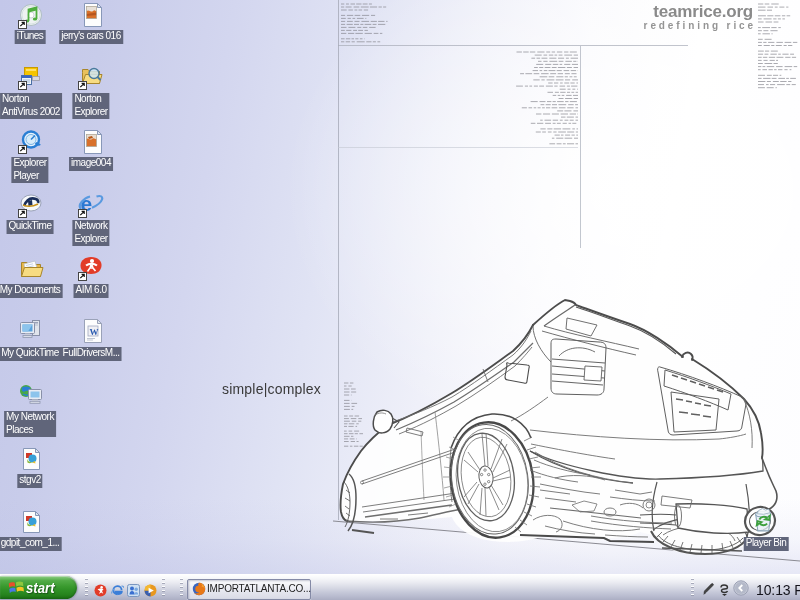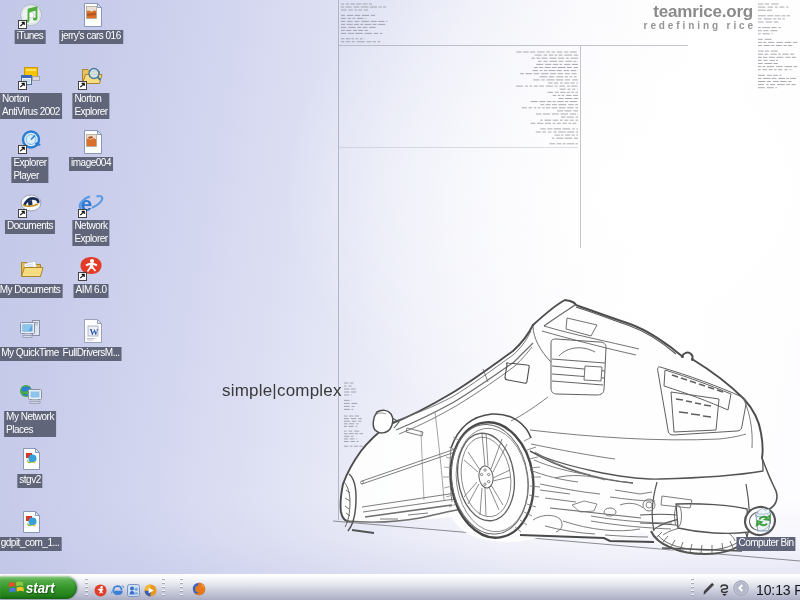--- a/index.html
+++ b/index.html
@@ -9,21 +9,21 @@
       linear-gradient(to top, rgba(186,190,228,0.50) 0%, rgba(186,190,228,0.12) 10%, rgba(186,190,228,0) 17%),
       radial-gradient(ellipse 460px 360px at 630px 190px, rgba(255,255,255,0.95), rgba(255,255,255,0) 75%),
       linear-gradient(100deg, #c3c7e9 0%, #c8ccea 12%, #d3d6ef 26%, #e0e3f4 40%, #eff0f9 54%, #fafafd 66%, #ffffff 78%, #fdfdff 100%);
   }
   #wall{position:absolute;left:0;top:0;}
   .lbl{position:absolute;color:#fff;font-size:10px;letter-spacing:-0.5px;line-height:12.5px;text-align:left;
        background:#60657a;padding:0 2px 1px 2px;white-space:pre-line;transform:translateX(-50%);width:max-content;}
   .ticon{position:absolute;}
   #teamrice{position:absolute;right:47px;top:2px;color:#8a8a8a;font-size:17px;letter-spacing:-0.2px;font-weight:bold;}
   #redef{position:absolute;right:44px;top:20px;color:#949494;font-size:10px;font-weight:bold;letter-spacing:2.9px;}
-  #simplecomplex{position:absolute;left:222px;top:381px;color:#3a3a3a;font-size:17px;letter-spacing:0.2px;}
+  #simplecomplex{position:absolute;left:222px;top:381px;color:#3a3a3a;font-size:14px;letter-spacing:0.2px;}
   
   #taskbar{position:absolute;left:0;top:574px;width:800px;height:26px;
     background:linear-gradient(#fefefe 0%,#f7f8fa 12%,#e9eaf1 30%,#d8dae5 48%,#c6c9d9 66%,#b8bbcf 82%,#adb0c5 94%,#a6a9be 100%);
     border-top:1px solid #fff;}
   #startbtn{position:absolute;left:0;top:576px;width:77px;height:23px;border-radius:0 11.5px 11.5px 0;
     background:linear-gradient(#8ed284 0%,#52ab47 20%,#3a9a2f 45%,#2e8f25 62%,#26831d 82%,#1d7315 94%,#166a0f 100%);
     box-shadow:inset 0 1px 1px rgba(255,255,255,0.5), inset -1px 0 2px rgba(20,70,20,0.5), 1px 0 2px rgba(60,70,100,0.4);}
   #starttext{position:absolute;left:26px;top:579px;color:#fff;font-size:15px;font-weight:bold;font-style:italic;
     transform:scaleX(0.88);transform-origin:0 0;text-shadow:1px 1px 1px rgba(20,60,20,0.7);}
   .qlsep{position:absolute;top:578px;width:3px;height:19px;
@@ -376,21 +376,21 @@
   <div class="lbl" style="left:91px;top:157px">image004</div>
 
   <div class="ticon" style="left:18px;top:192px"><svg width="26" height="26" viewBox="0 0 26 26">
     <ellipse cx="13" cy="11" rx="10" ry="8" fill="#f6f8fb" stroke="#9aa2b8" stroke-width="1"></ellipse>
     <path d="M6 14 Q10 4 18 7 Q21 8.5 20 11" fill="none" stroke="#1a2e5a" stroke-width="2.6"></path>
     <path d="M10 9 L14 8 L14.5 13 L10.5 14 Z" fill="#1a2e5a"></path>
     <path d="M5 13 Q12 16 20 12" fill="none" stroke="#c89018" stroke-width="1.6"></path>
     <rect x="0.5" y="17.5" width="8" height="8" fill="#fff" stroke="#444" stroke-width="1"></rect>
     <path d="M2.3 23.2 L6.2 19.3 M3.6 19.3 L6.2 19.3 L6.2 21.9" stroke="#111" stroke-width="1.2" fill="none"></path>
   </svg></div>
-  <div class="lbl" style="left:30px;top:220px">Documents</div>
+  <div class="lbl" style="left:30px;top:220px">QuickTime</div>
 
   <div class="ticon" style="left:78px;top:192px"><svg width="26" height="26" viewBox="0 0 26 26">
     <text x="2.5" y="19" font-size="21" font-weight="bold" fill="#2a78d2" font-family="Liberation Sans">e</text>
     <path d="M3 17 C-1 13 6 6 12 4.5 M18.5 4.5 C22.5 3.2 25 4.5 24 7.5 C23.2 9.8 19 13.5 14 15.8" fill="none" stroke="#5a9ae0" stroke-width="2.2"></path>
     <rect x="0.5" y="17.5" width="8" height="8" fill="#fff" stroke="#444" stroke-width="1"></rect>
     <path d="M2.3 23.2 L6.2 19.3 M3.6 19.3 L6.2 19.3 L6.2 21.9" stroke="#111" stroke-width="1.2" fill="none"></path>
   </svg></div>
   <div class="lbl" style="left:91px;top:220px">Network
 Explorer</div>
 
@@ -465,21 +465,21 @@
   </svg></div>
   <div class="lbl" style="left:30px;top:537px">gdpit_com_1...</div>
 
   <div class="ticon" style="left:749px;top:506px"><svg width="28" height="28" viewBox="0 0 27 27">
     <path d="M6.5 8 L8.5 24 L19 24 L21 8" fill="#e4eef6" fill-opacity="0.75" stroke="#8aa4b8" stroke-width="1"></path>
     <ellipse cx="13.7" cy="8" rx="7.3" ry="2.6" fill="#eef4fa" fill-opacity="0.8" stroke="#8aa4b8" stroke-width="1"></ellipse>
     <path d="M9 4.5 L13 2.5 L16 4 L19 3 L20.5 6.5 L14 8 L8 7.5 Z" fill="#f4f8fc" fill-opacity="0.9" stroke="#9ab0c0" stroke-width="0.8"></path>
     <path d="M10 13 A5 5 0 0 1 17.5 11.5 L15.5 13 L19.5 13.5 L20 9.5 L18.5 10.6" fill="none" stroke="#3da03d" stroke-width="1.8"></path>
     <path d="M17.5 17 A5 5 0 0 1 10 16.8 L12 15.5 L8.3 14.5 L7.5 18.5 L9.3 17.5" fill="none" stroke="#3da03d" stroke-width="1.8"></path>
   </svg></div>
-  <div class="lbl" style="left:766px;top:537px">Computer Bin</div>
+  <div class="lbl" style="left:766px;top:537px">Player Bin</div>
   </div>
 
   <div id="taskbar"></div>
   <div id="startbtn"></div>
   <svg style="position:absolute;left:8px;top:579px" width="17" height="17" viewBox="0 0 17 17">
     <g transform="rotate(-6 8 8)">
     <path d="M1.2 3.8 C3 2.6 5 2.6 7.2 3.6 L7.2 7.6 C5 6.6 3 6.6 1.2 7.8 Z" fill="#e8502c"></path>
     <path d="M8.4 3.5 C10.6 2.4 13 2.5 15.4 3.9 L15.4 7.9 C13 6.5 10.6 6.5 8.4 7.5 Z" fill="#8ec73e"></path>
     <path d="M1.2 9.2 C3 8 5 8 7.2 9 L7.2 13 C5 12 3 12 1.2 13.2 Z" fill="#4a78e8"></path>
     <path d="M8.4 8.9 C10.6 7.8 13 7.9 15.4 9.3 L15.4 13.3 C13 11.9 10.6 11.9 8.4 12.9 Z" fill="#f4c326"></path>
@@ -506,20 +506,23 @@
     <path d="M2.5 10.5 Q2.5 7 5 7 Q7.5 7 7.5 10.5 Z" fill="#3a6fd0"></path>
     <circle cx="9.2" cy="5.2" r="1.7" fill="#7aa8e0"></circle>
     <path d="M7 10.5 Q7.2 8 9.2 8 Q11.2 8 11.3 10.5 Z" fill="#7aa8e0"></path>
   </svg>
   <svg style="position:absolute;left:144px;top:584px" width="13" height="13" viewBox="0 0 13 13">
     <circle cx="6.5" cy="6.5" r="6" fill="#e89820"></circle>
     <path d="M0.5 6.5 A6 6 0 0 0 6.5 12.5 L6.5 6.5 Z" fill="#3a5fb0"></path>
     <path d="M6.5 0.5 A6 6 0 0 0 0.5 6.5 L6.5 6.5 Z" fill="#f4b830"></path>
     <path d="M4.6 3.8 L9.8 6.5 L4.6 9.2 Z" fill="#fff"></path>
   </svg>
+  <div id="taskbtn">
+      <span>IMPORTATLANTA.CO...</span>
+    </div>
   <svg style="position:absolute;left:192px;top:582px" width="14" height="14" viewBox="0 0 14 14">
     <circle cx="7" cy="7" r="6.2" fill="#3a66c0"></circle>
     <path d="M7 0.8 C10.5 0.8 13.2 3.5 13.2 7 C13.2 10.5 10.5 13.2 7 13.2 C5 13.2 3.2 12.2 2 10.8 C3.5 11.8 6 11.5 7 10.5 C4.5 10.5 3 9 3.2 6.5 C3.5 4 5.5 3.5 6.5 3.8 C5.8 3 6.2 1.5 7 0.8 Z" fill="#e87818"></path>
     <path d="M8.5 1.2 C11 2 12.8 4.2 13 6.8 C12.2 5.2 10.8 4.5 9.5 4.8 C10.5 3.5 9.8 2 8.5 1.2 Z" fill="#f4a030"></path>
   </svg>
 
   <div class="qlsep" style="left:691px"></div>
   <svg style="position:absolute;left:702px;top:582px" width="13" height="13" viewBox="0 0 13 13">
     <path d="M2 11 L4 10.5 L11 3.5 Q12 2.5 11 1.8 Q10 1 9.2 2 L2.4 9 Z" fill="#444" stroke="#222" stroke-width="0.5"></path>
     <path d="M1.5 12 L3.5 11.3" stroke="#333" stroke-width="1"></path>

